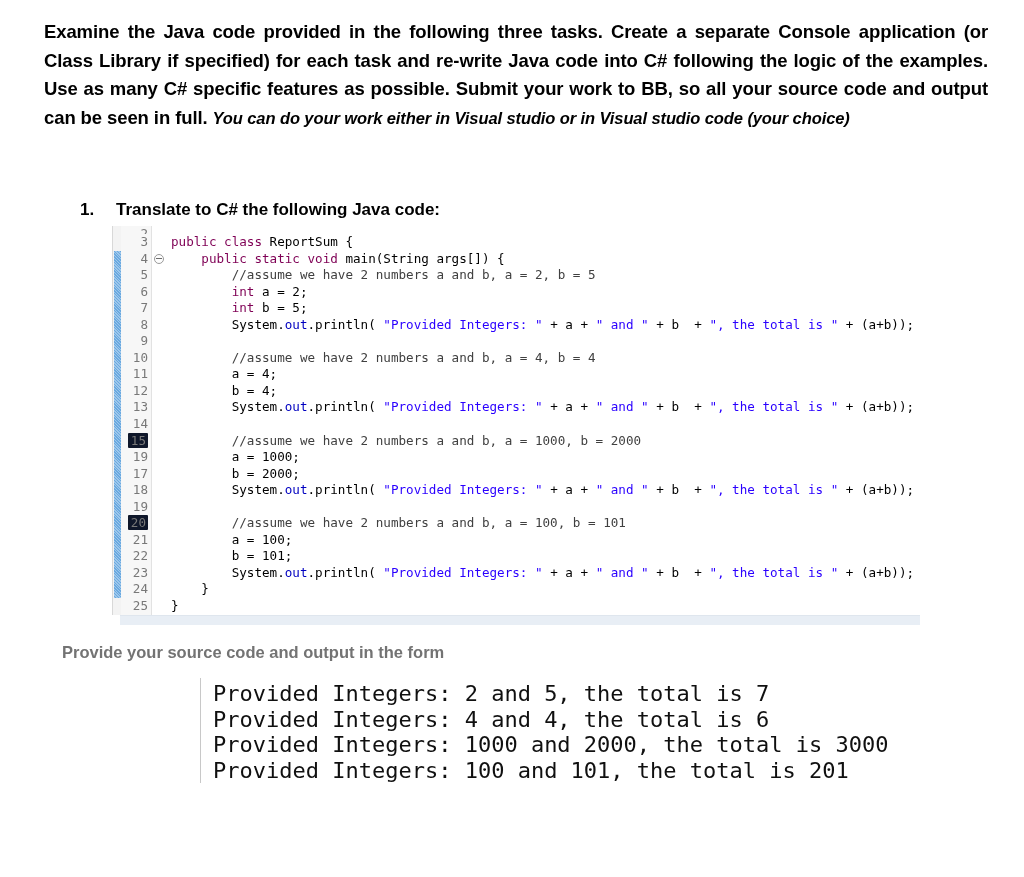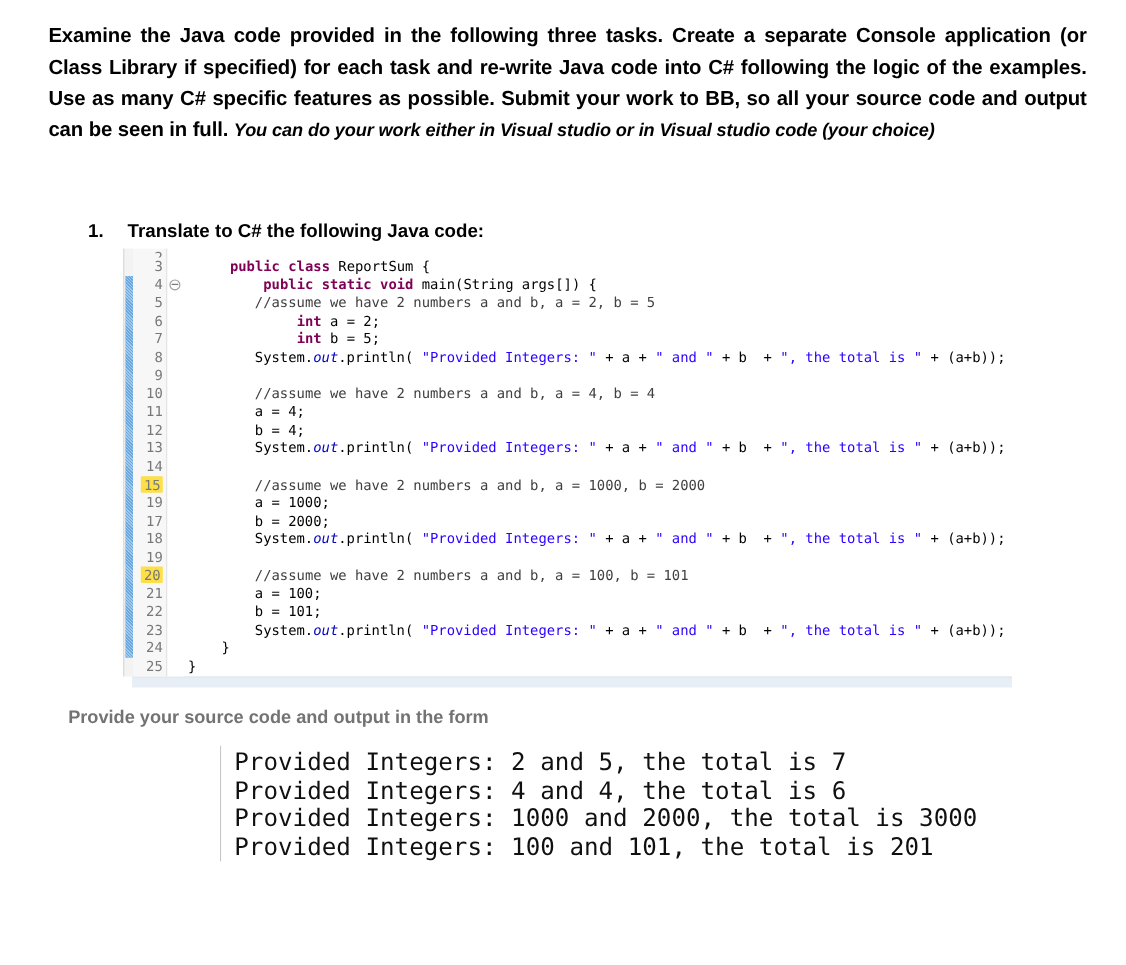--- a/index.html
+++ b/index.html
@@ -93,21 +93,21 @@
     position: relative;
   }
   .gutter .ln {
     height: 16.55px;
     padding-right: 3px;
     box-sizing: border-box;
     position: relative;
     white-space: nowrap;
   }
   .gutter .ln.hl > span {
-    background: #fde047;
+    background: #0f172a;
     padding: 0 2px 0 3px;
     border-radius: 1px;
   }
   .gutter .ln.clipped {
     height: 8px;
     overflow: hidden;
     line-height: 16.55px;
   }
   .fold {
     position: absolute;
@@ -136,24 +136,24 @@
   }
   .code-col {
     flex: 1 1 auto;
     padding-left: 4px;
     white-space: pre;
     color: #000000;
   }
   .code-col .cl {
     height: 16.55px;
   }
-  .kw   { color: #7f0055; font-weight: bold; margin-left: 38px; }
+  .kw   { color: #7f0055; font-weight: normal; }
   .str  { color: #2a00ff; }
   .cmt  { color: #404040; }
-  .fld  { color: #0000c0; font-style: italic; }
+  .fld  { color: #0000c0; }
   #editor-scrollbar {
     height: 9px;
     margin-left: 8px;
     background: #e8eef5;
     border-top: 1px solid #dfe6ee;
   }
 
   
   #red-note {
     position: absolute;

